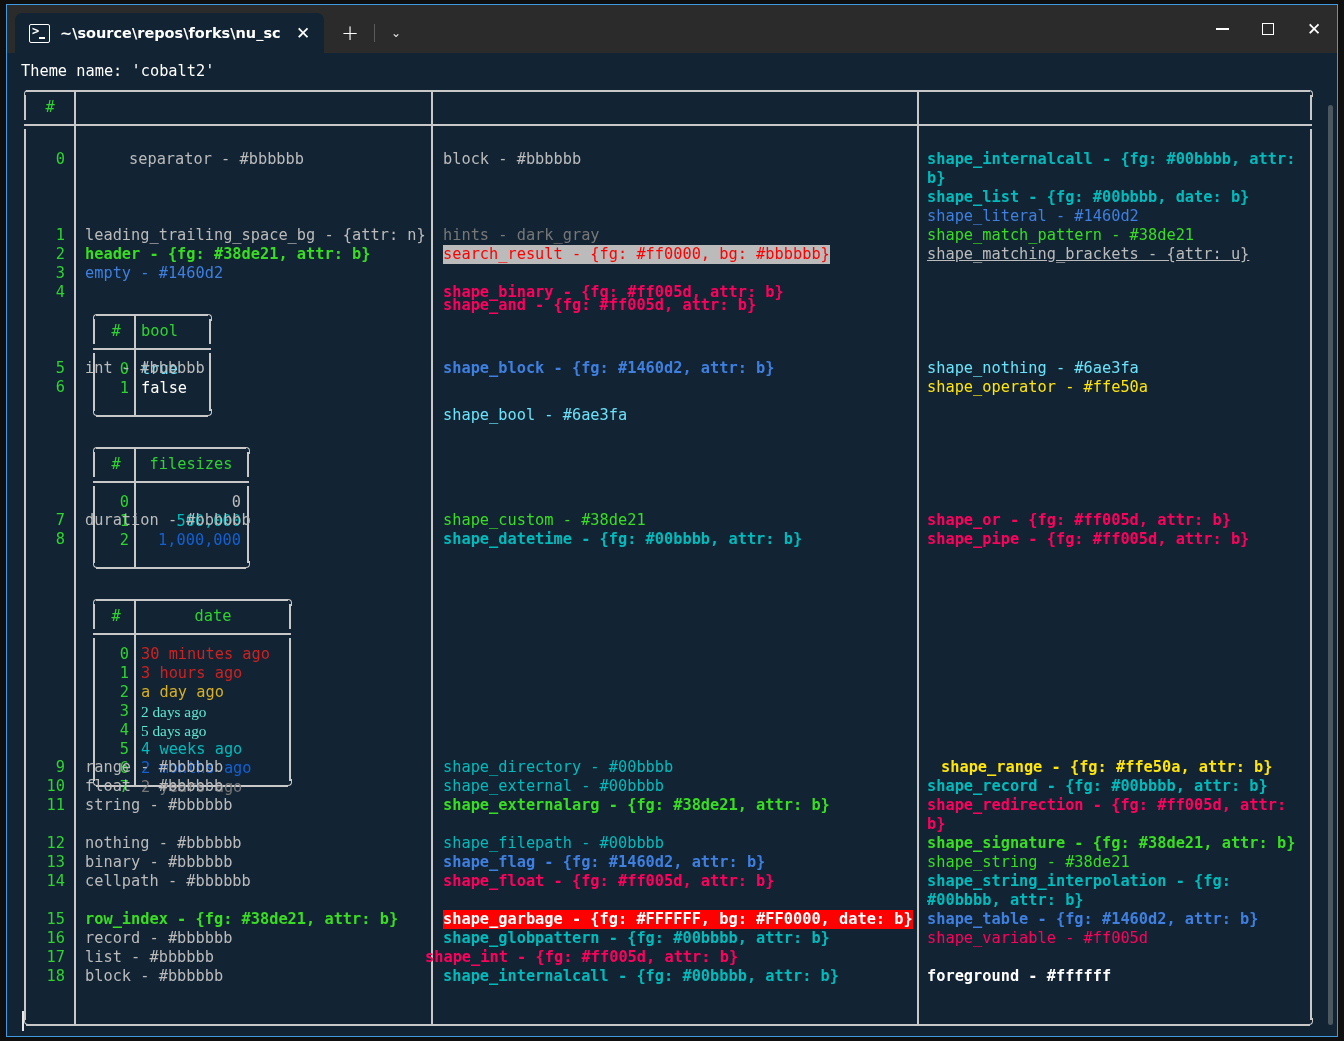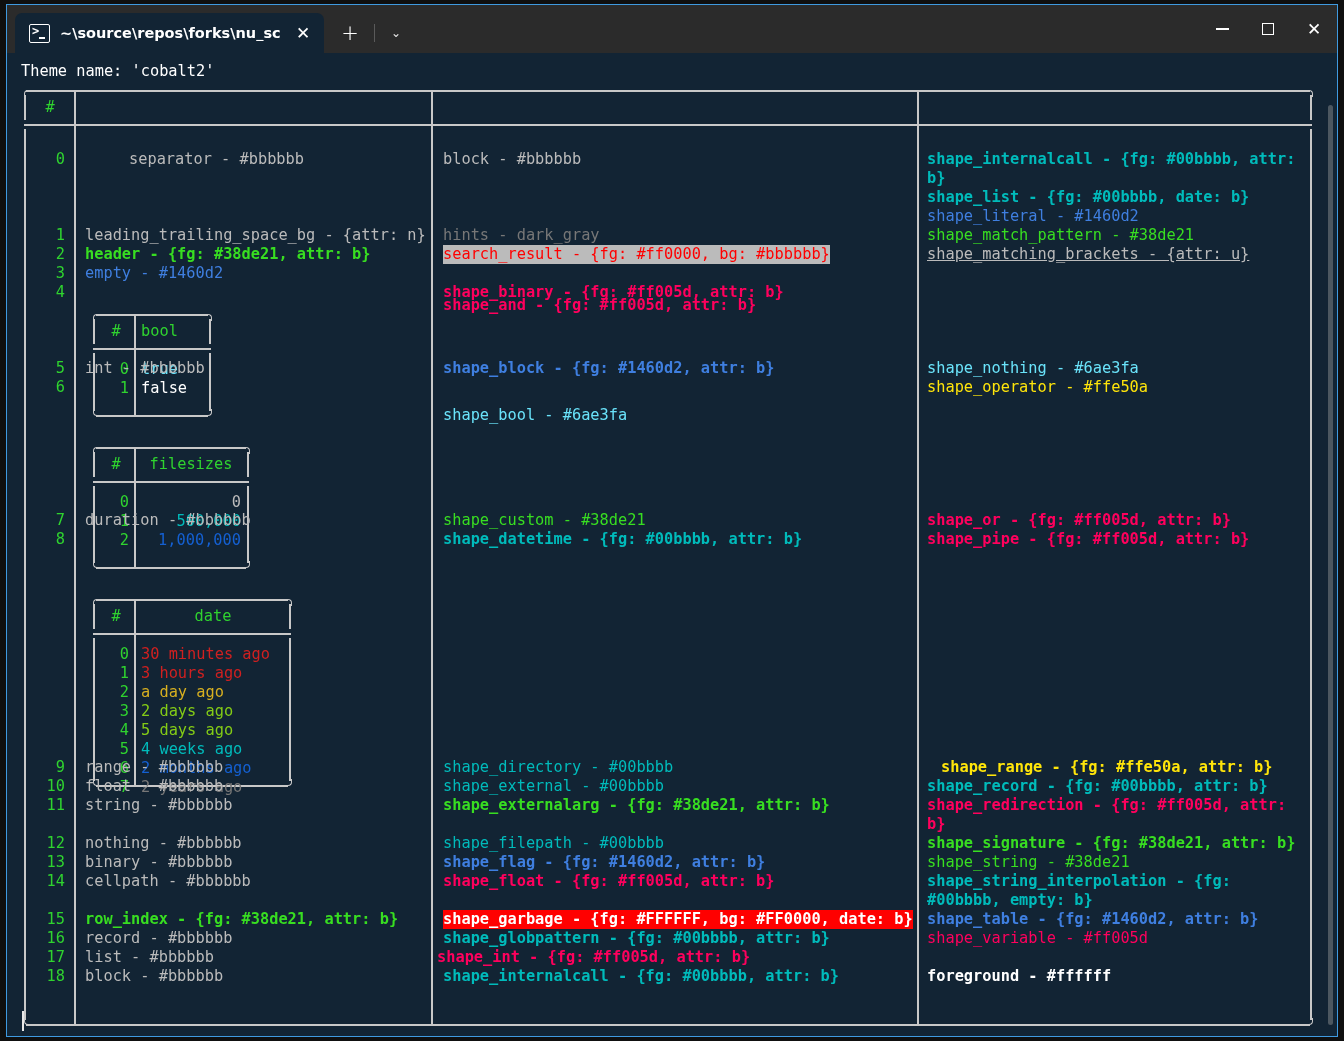--- a/index.html
+++ b/index.html
@@ -152,21 +152,21 @@
   .c-white{ color: #ffffff; }
   .c-green{ color: #38de21; }
   .c-blue { color: #3f7fe0; }
   .c-cyan { color: #00bbbb; }
   .c-lcyan{ color: #6ae3fa; }
   .c-pink { color: #ff005d; }
   .c-gray { color: #777777; }
   .c-yellow{ color: #ffe50a; }
   .c-red  { color: #d02020; }
   .c-amber{ color: #d8b020; }
-  .c-lgreen{ color: #84cc16; }
+  .c-lgreen{ color: #5eead4; font-family: Liberation Serif, serif; }
   .c-bblue { color: #1460d2; }
   .b { font-weight: bold; }
   .u { text-decoration: underline; }
 
   .hl-search { background: #bbbbbb; color: #ff0000; }
   .hl-garbage { background: #ff0000; color: #ffffff; font-weight: bold; }
 
   
   .nest { position: absolute; }
   .nest .nline-h { position: absolute; background: #c8c8c8; height: 1.5px; }
@@ -378,42 +378,42 @@
       <div class="cell c-green" style="left:422px; top:421px;">shape_custom - #38de21</div>
       <div class="cell c-cyan b" style="left:422px; top:440px;">shape_datetime - {fg: #00bbbb, attr: b}</div>
       <div class="cell c-cyan" style="left:422px; top:668px;">shape_directory - #00bbbb</div>
       <div class="cell c-cyan" style="left:422px; top:687px;">shape_external - #00bbbb</div>
       <div class="cell c-green b" style="left:422px; top:706px;">shape_externalarg - {fg: #38de21, attr: b}</div>
       <div class="cell c-cyan" style="left:422px; top:744px;">shape_filepath - #00bbbb</div>
       <div class="cell c-blue b" style="left:422px; top:763px;">shape_flag - {fg: #1460d2, attr: b}</div>
       <div class="cell c-pink b" style="left:422px; top:782px;">shape_float - {fg: #ff005d, attr: b}</div>
       <div class="cell hl-garbage" style="left:422px; top:820px;">shape_garbage - {fg: #FFFFFF, bg: #FF0000, date: b}</div>
       <div class="cell c-cyan b" style="left:422px; top:839px;">shape_globpattern - {fg: #00bbbb, attr: b}</div>
-      <div class="cell c-pink b" style="left:416px; top:858px;">shape_int - {fg: #ff005d, attr: b}</div>
+      <div class="cell c-pink b" style="left:404px; top:858px;">shape_int - {fg: #ff005d, attr: b}</div>
       <div class="cell c-cyan b" style="left:422px; top:877px;">shape_internalcall - {fg: #00bbbb, attr: b}</div>
 
       
       <div class="cell c-cyan b" style="left:906px; top:60px;">shape_internalcall - {fg: #00bbbb, attr:</div>
       <div class="cell c-cyan b" style="left:906px; top:79px;">b}</div>
       <div class="cell c-cyan b" style="left:906px; top:98px;">shape_list - {fg: #00bbbb, date: b}</div>
       <div class="cell c-blue" style="left:906px; top:117px;">shape_literal - #1460d2</div>
       <div class="cell c-green" style="left:906px; top:136px;">shape_match_pattern - #38de21</div>
       <div class="cell c-fg u" style="left:906px; top:155px;">shape_matching_brackets - {attr: u}</div>
       <div class="cell c-lcyan" style="left:906px; top:269px;">shape_nothing - #6ae3fa</div>
       <div class="cell c-yellow" style="left:906px; top:288px;">shape_operator - #ffe50a</div>
       <div class="cell c-pink b" style="left:906px; top:421px;">shape_or - {fg: #ff005d, attr: b}</div>
       <div class="cell c-pink b" style="left:906px; top:440px;">shape_pipe - {fg: #ff005d, attr: b}</div>
       <div class="cell c-yellow b" style="left:920px; top:668px;">shape_range - {fg: #ffe50a, attr: b}</div>
       <div class="cell c-cyan b" style="left:906px; top:687px;">shape_record - {fg: #00bbbb, attr: b}</div>
       <div class="cell c-pink b" style="left:906px; top:706px;">shape_redirection - {fg: #ff005d, attr:</div>
       <div class="cell c-pink b" style="left:906px; top:725px;">b}</div>
       <div class="cell c-green b" style="left:906px; top:744px;">shape_signature - {fg: #38de21, attr: b}</div>
       <div class="cell c-green" style="left:906px; top:763px;">shape_string - #38de21</div>
       <div class="cell c-cyan b" style="left:906px; top:782px;">shape_string_interpolation - {fg:</div>
-      <div class="cell c-cyan b" style="left:906px; top:801px;">#00bbbb, empty: b}</div>
+      <div class="cell c-cyan b" style="left:906px; top:801px;">#00bbbb, attr: b}</div>
       <div class="cell c-blue b" style="left:906px; top:820px;">shape_table - {fg: #1460d2, attr: b}</div>
       <div class="cell c-pink" style="left:906px; top:839px;">shape_variable - #ff005d</div>
       <div class="cell c-white b" style="left:906px; top:877px;">foreground - #ffffff</div>
     </div>
 
     <div id="cursor"></div>
   </div>
 </div>
 
 </body></html>

